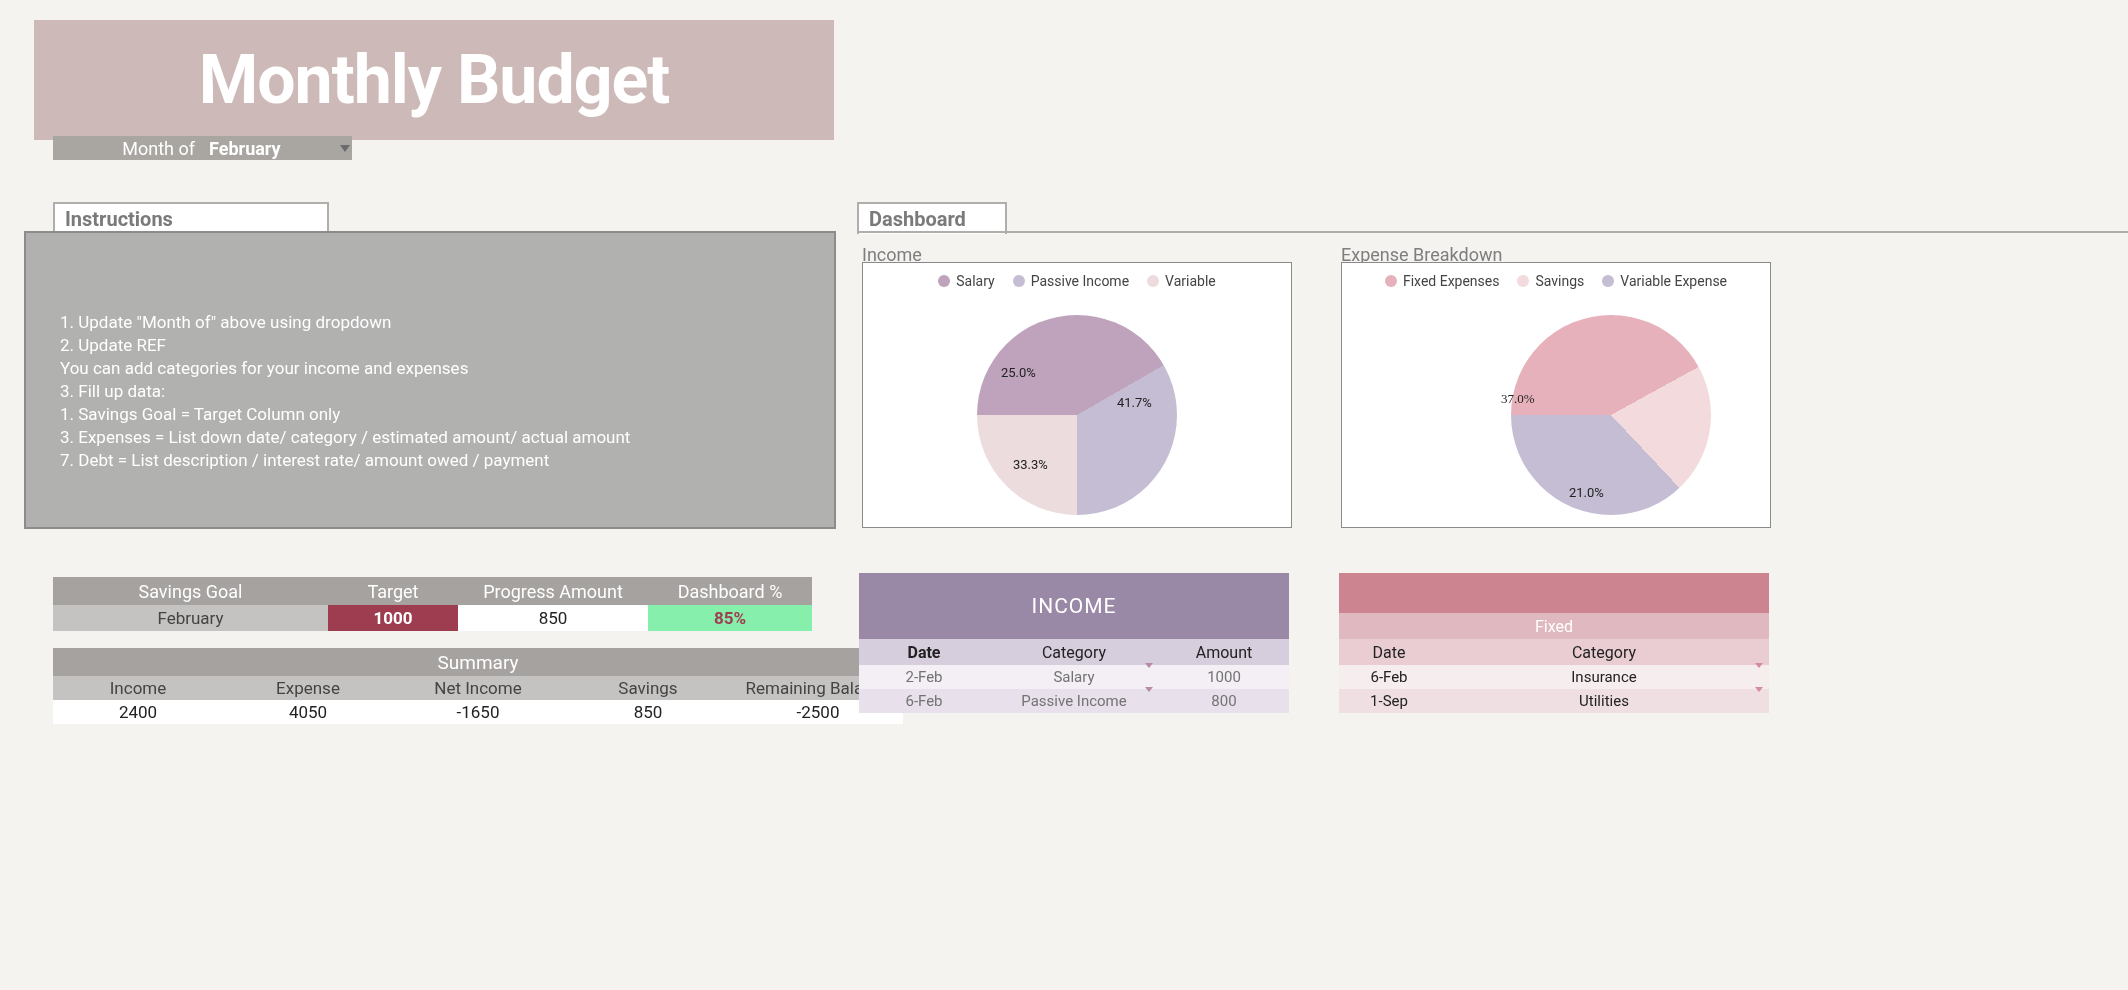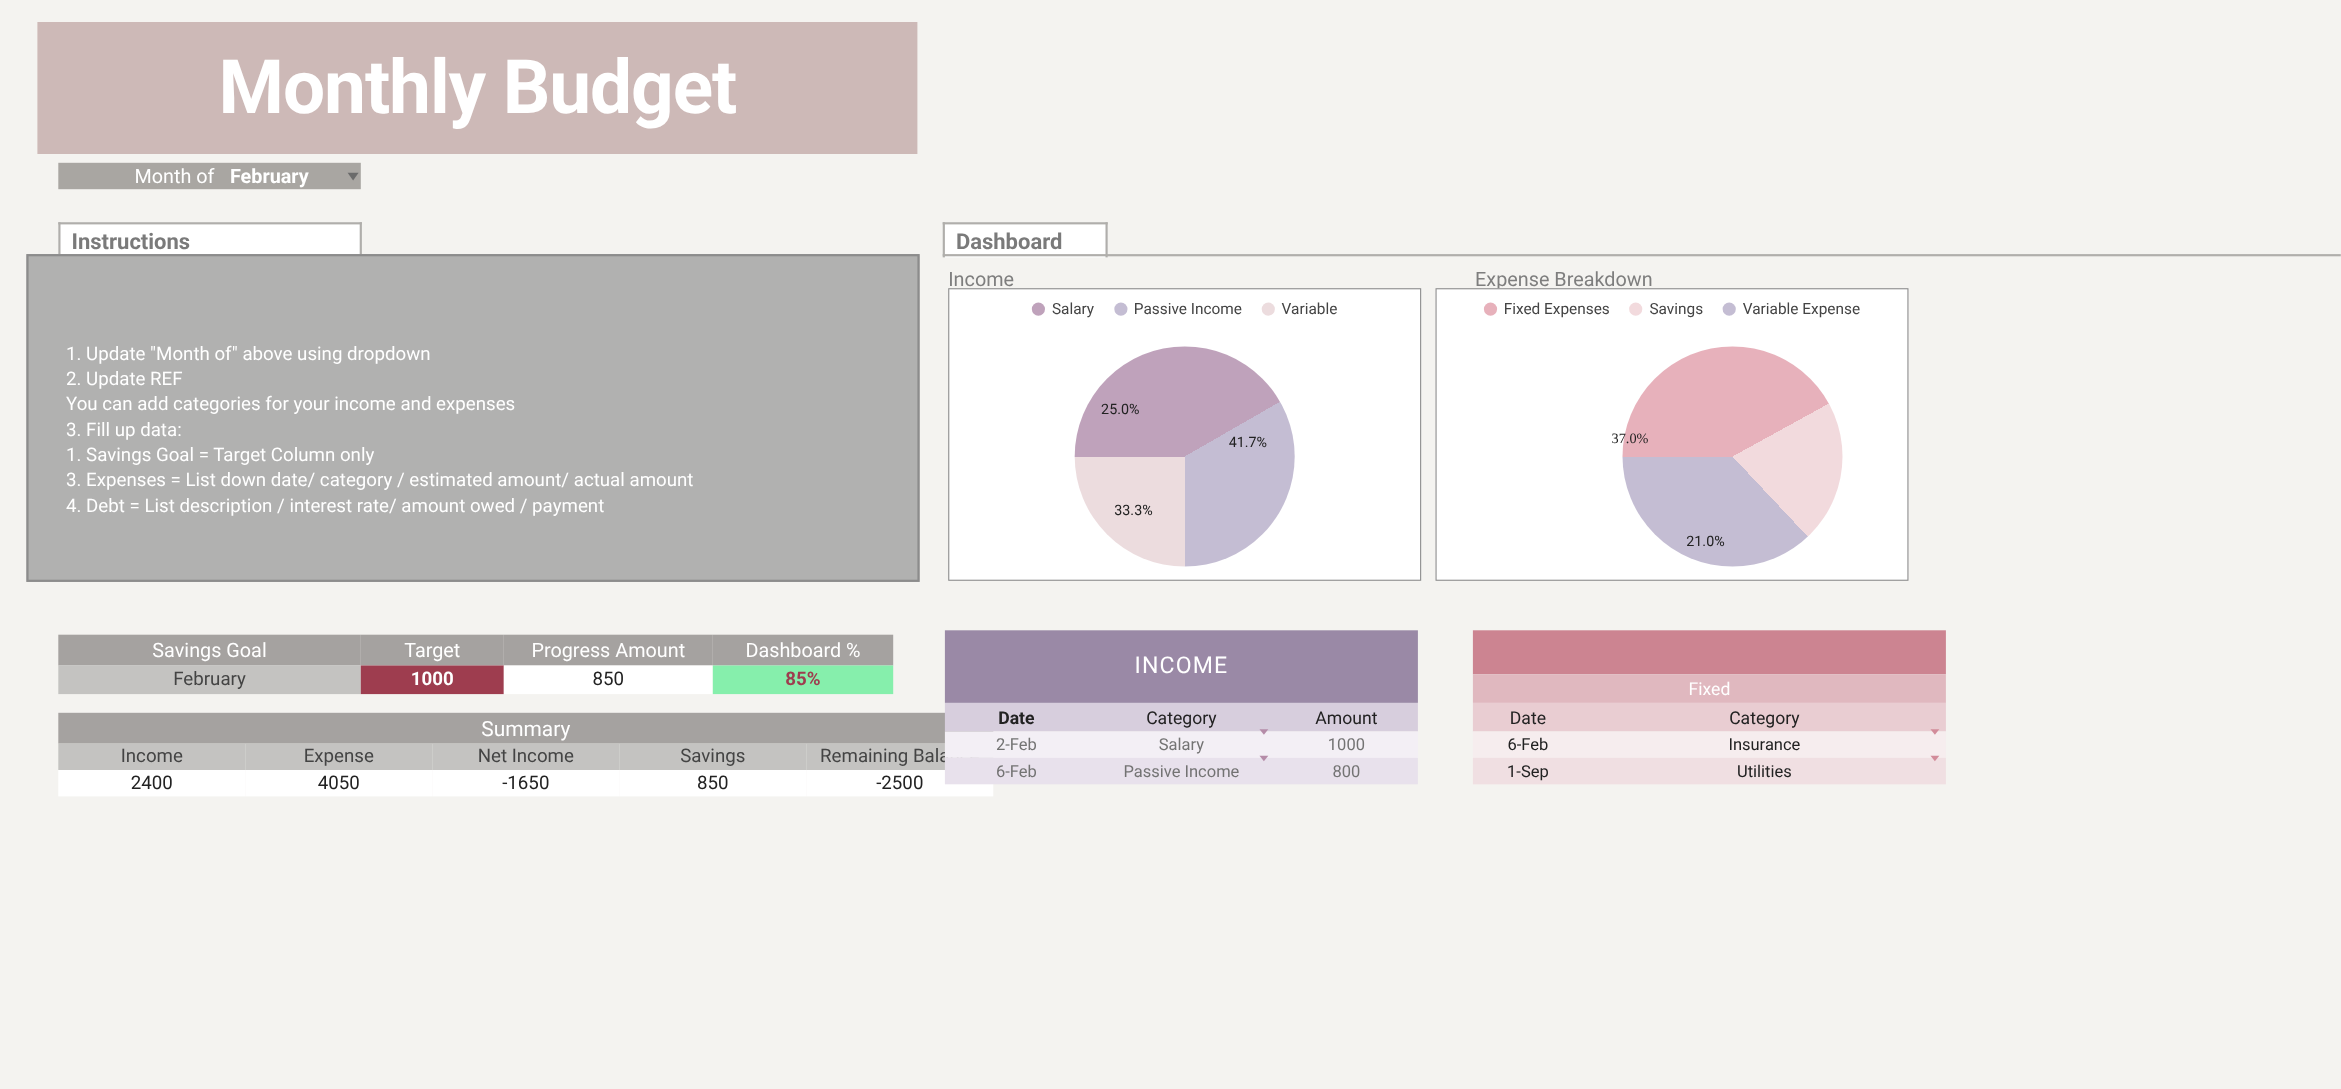--- a/index.html
+++ b/index.html
@@ -19,22 +19,22 @@
     display: flex; align-items: center; justify-content: center;
   }
   .title-banner h1 {
     color: #fff;
     font-size: 68px;
     font-weight: 700;
     letter-spacing: -1px;
   }
   .month-row {
     position: absolute;
-    left: 53px; top: 148px;
-    width: 275px; height: 24px;
+    left: 53px; top: 136px;
+    width: 299px; height: 24px;
     background: #a9a6a2;
     display: flex; align-items: center;
     color: #fff;
     font-size: 18px;
   }
   .month-label { flex: 0 0 150px; text-align: right; padding-right: 8px; font-weight: 400; }
   .month-value { font-weight: 700; padding-left: 6px; flex: 1; }
   .month-dd { width: 14px; display:flex; align-items:center; justify-content:center; }
   .caret {
     width: 0; height: 0;
@@ -122,21 +122,21 @@
   }
   .chart-label.income { left: 862px; top: 244px; }
   .chart-label.expense { left: 1341px; top: 244px; }
 
   .chart-box {
     position: absolute;
     background: #fff;
     border: 1px solid #8a8a8a;
   }
   .chart-box.income { left: 862px; top: 262px; width: 430px; height: 266px; }
-  .chart-box.expense { left: 1305px; top: 262px; width: 430px; height: 266px; }
+  .chart-box.expense { left: 1341px; top: 262px; width: 430px; height: 266px; }
 
   .legend { position:absolute; top:10px; left:0; right:0; display:flex; gap:18px; justify-content:center; font-size:14px; color:#444; }
   .legend span { display:inline-flex; align-items:center; gap:6px; }
   .dot { width:12px; height:12px; border-radius:50%; display:inline-block; }
 
   .pie-wrap { position:absolute; top:48px; left:0; right:0; bottom:8px; display:flex; align-items:center; justify-content:center; }
   .pie { width: 200px; height: 200px; border-radius:50%; position:relative; }
   .pie-label { position:absolute; font-size:13px; color:#222; }
 
   
@@ -206,21 +206,21 @@
 <div class="section-tab instructions">Instructions</div>
 
 <div class="instructions-box">
   <div>1. Update "Month of" above using dropdown</div>
   <div>2. Update REF</div>
   <div>You can add categories for your income and expenses</div>
   <div></div>
   <div>3. Fill up data:</div>
   <div>1. Savings Goal = Target Column only</div>
   <div>3. Expenses = List down date/ category / estimated amount/ actual amount</div>
-  <div>4. Debt = List description / interest rate/ amount owed / payment</div>
+  <div>7. Debt = List description / interest rate/ amount owed / payment</div>
 </div>
 
 <div class="section-tab dashboard">Dashboard</div>
 <div class="section-rule"></div>
 
 <div class="savings-table">
   <div class="row">
     <div class="hdr c1">Savings Goal</div>
     <div class="hdr c2">Target</div>
     <div class="hdr c3">Progress Amount</div>

